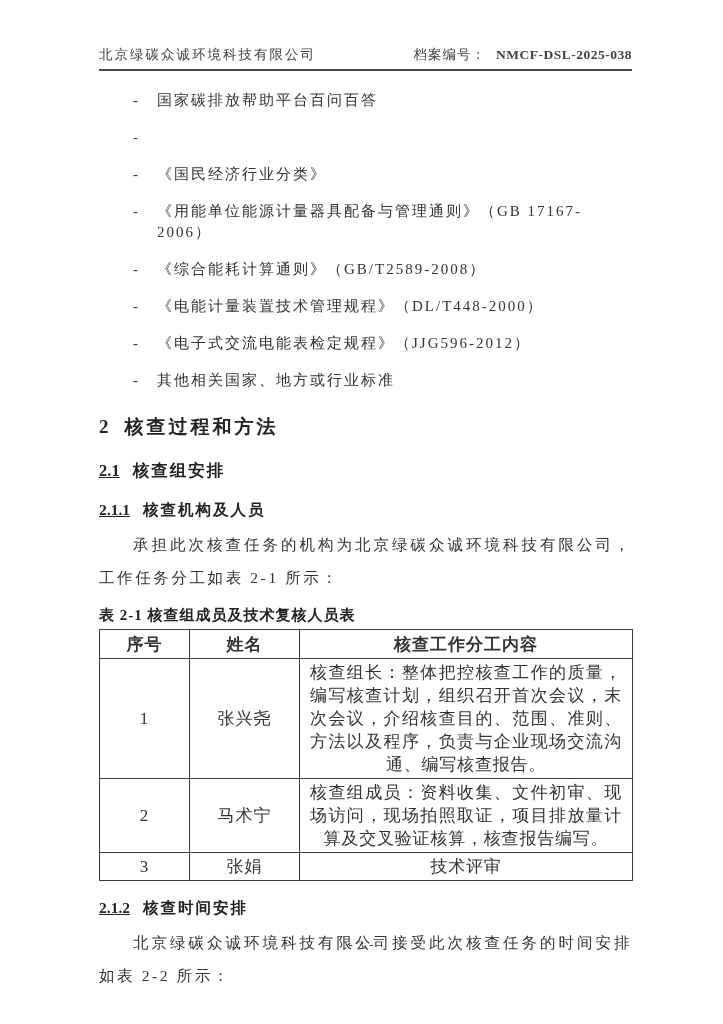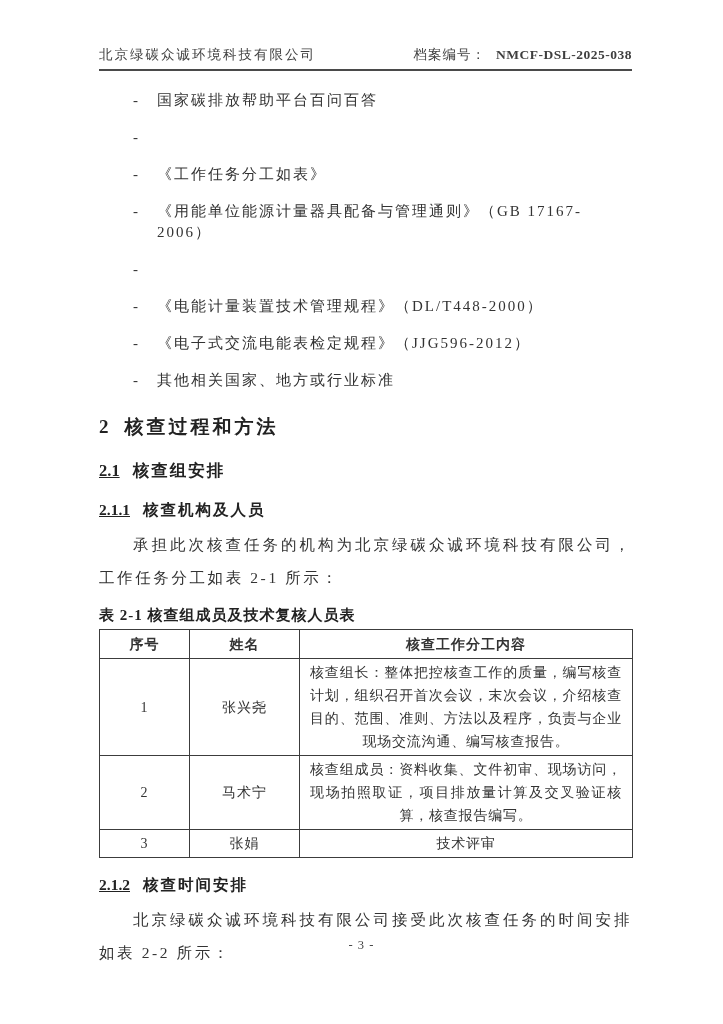--- a/index.html
+++ b/index.html
@@ -105,21 +105,21 @@
     font-weight: bold;
     letter-spacing: 1px;
     line-height: 24px;
     color: #222222;
   }
   table.staff {
     margin-top: 2px;
     width: 533px;
     border-collapse: collapse;
     table-layout: fixed;
-    font-size: 14px;
+    font-size: 17px;
     color: #333333;
   }
   table.staff col.c-no   { width: 90px; }
   table.staff col.c-name { width: 110px; }
   table.staff col.c-duty { width: 333px; }
   table.staff th, table.staff td {
     border: 1px solid #3c3c3c;
     padding: 2px 10px;
     line-height: 23px;
     vertical-align: middle;
@@ -170,30 +170,31 @@
           <span class="ref-marker">-</span>
           <span class="ref-text">国家碳排放帮助平台百问百答</span>
         </li>
 
         <li class="ref-item">
           <span class="ref-marker">-</span>
         </li>
 
         <li class="ref-item">
           <span class="ref-marker">-</span>
-          <span class="ref-text">《工作任务分工如表》</span>
+          <span class="ref-text">《国民经济行业分类》</span>
         </li>
 
         <li class="ref-item">
           <span class="ref-marker">-</span>
           <span class="ref-text">《用能单位能源计量器具配备与管理通则》（GB 17167-2006）</span>
         </li>
 
         <li class="ref-item">
           <span class="ref-marker">-</span>
+          <span class="ref-text">《综合能耗计算通则》（GB/T2589-2008）</span>
         </li>
 
         <li class="ref-item">
           <span class="ref-marker">-</span>
           <span class="ref-text">《电能计量装置技术管理规程》（DL/T448-2000）</span>
         </li>
 
         <li class="ref-item">
           <span class="ref-marker">-</span>
           <span class="ref-text">《电子式交流电能表检定规程》（JJG596-2012）</span>

